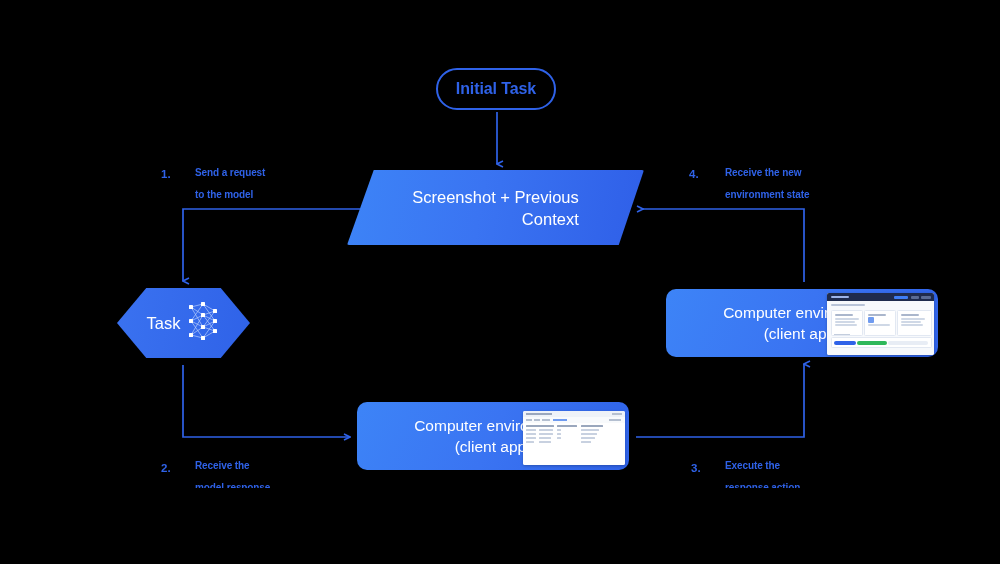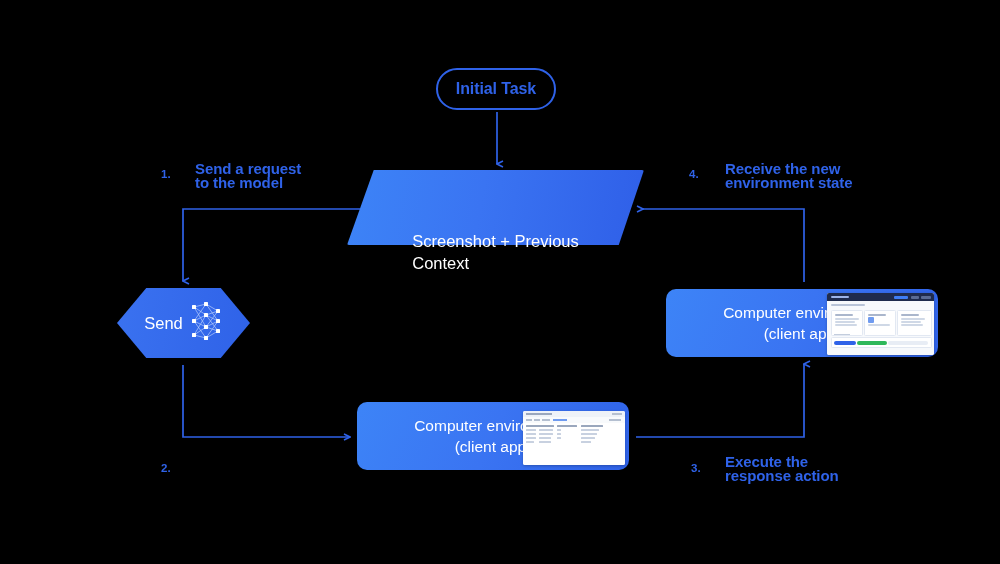--- a/index.html
+++ b/index.html
@@ -52,22 +52,21 @@
   }
   .parallelogram-inner {
     position: absolute;
     left: 347px;
     top: 170px;
     width: 297px;
     height: 75px;
     display: flex;
     align-items: center;
     justify-content: center;
-    text-align: left;
-    margin-top: 44px;
+    text-align: right;
   }
   .parallelogram-label {
     color: #ffffff;
     font-size: 16.5px;
     line-height: 22px;
     font-weight: 400;
     white-space: pre-line;
   }
 
   
@@ -197,22 +196,22 @@
   .sheet-grid { position: absolute; left: 0; top: 12px; right: 0; bottom: 0; background: #ffffff; }
   .sheet-row { position: absolute; height: 1.6px; border-radius: 0.5px; }
   .sheet-hdr { background: #9aa7bd; }
   .sheet-cell { background: #c8d1e0; }
 
   
   .step {
     position: absolute;
     color: #2f62e8;
     font-weight: 700;
-    font-size: 15px;
-    line-height: 14px;
+    font-size: 10px;
+    line-height: 22px;
     letter-spacing: -0.1px;
     white-space: pre-line;
   }
   .step-num {
     position: absolute;
     color: #2f62e8;
     font-weight: 700;
     font-size: 11.5px;
   }
 
@@ -261,21 +260,21 @@
   </div>
 
   <div class="parallelogram"></div>
   <div class="parallelogram-inner">
     <span class="parallelogram-label">Screenshot + Previous
 Context</span>
   </div>
 
   <div class="hexagon"></div>
   <div class="hexagon-inner">
-    <span class="hexagon-label">Send</span>
+    <span class="hexagon-label">Task</span>
     <span class="nn-icon">
       <svg width="34" height="44" viewBox="0 0 34 44">
         <g stroke="#cfe0ff" stroke-width="0.7" opacity="0.85">
           <path d="M5,8 L17,5 M5,8 L17,16 M5,8 L17,28
                    M5,22 L17,5 M5,22 L17,16 M5,22 L17,28 M5,22 L17,39
                    M5,36 L17,16 M5,36 L17,28 M5,36 L17,39
                    M17,5 L29,12 M17,5 L29,22 M17,16 L29,12 M17,16 L29,22 M17,16 L29,32
                    M17,28 L29,12 M17,28 L29,22 M17,28 L29,32
                    M17,39 L29,22 M17,39 L29,32"></path>
         </g>
@@ -370,20 +369,22 @@
         <div class="sheet-row sheet-cell" style="left:58px; top:18px; width:10px;"></div>
       </div>
     </div>
   </div>
 
   <div class="step-num" style="left:161px; top:168px;">1.</div>
   <div class="step" style="left:195px; top:162px;">Send a request
 to the model</div>
 
   <div class="step-num" style="left:161px; top:462px;">2.</div>
+  <div class="step" style="left:195px; top:455px;">Receive the
+model response</div>
 
   <div class="step-num" style="left:691px; top:462px;">3.</div>
   <div class="step" style="left:725px; top:455px;">Execute the
 response action</div>
 
   <div class="step-num" style="left:689px; top:168px;">4.</div>
   <div class="step" style="left:725px; top:162px;">Receive the new
 environment state</div>
 
 </div>

